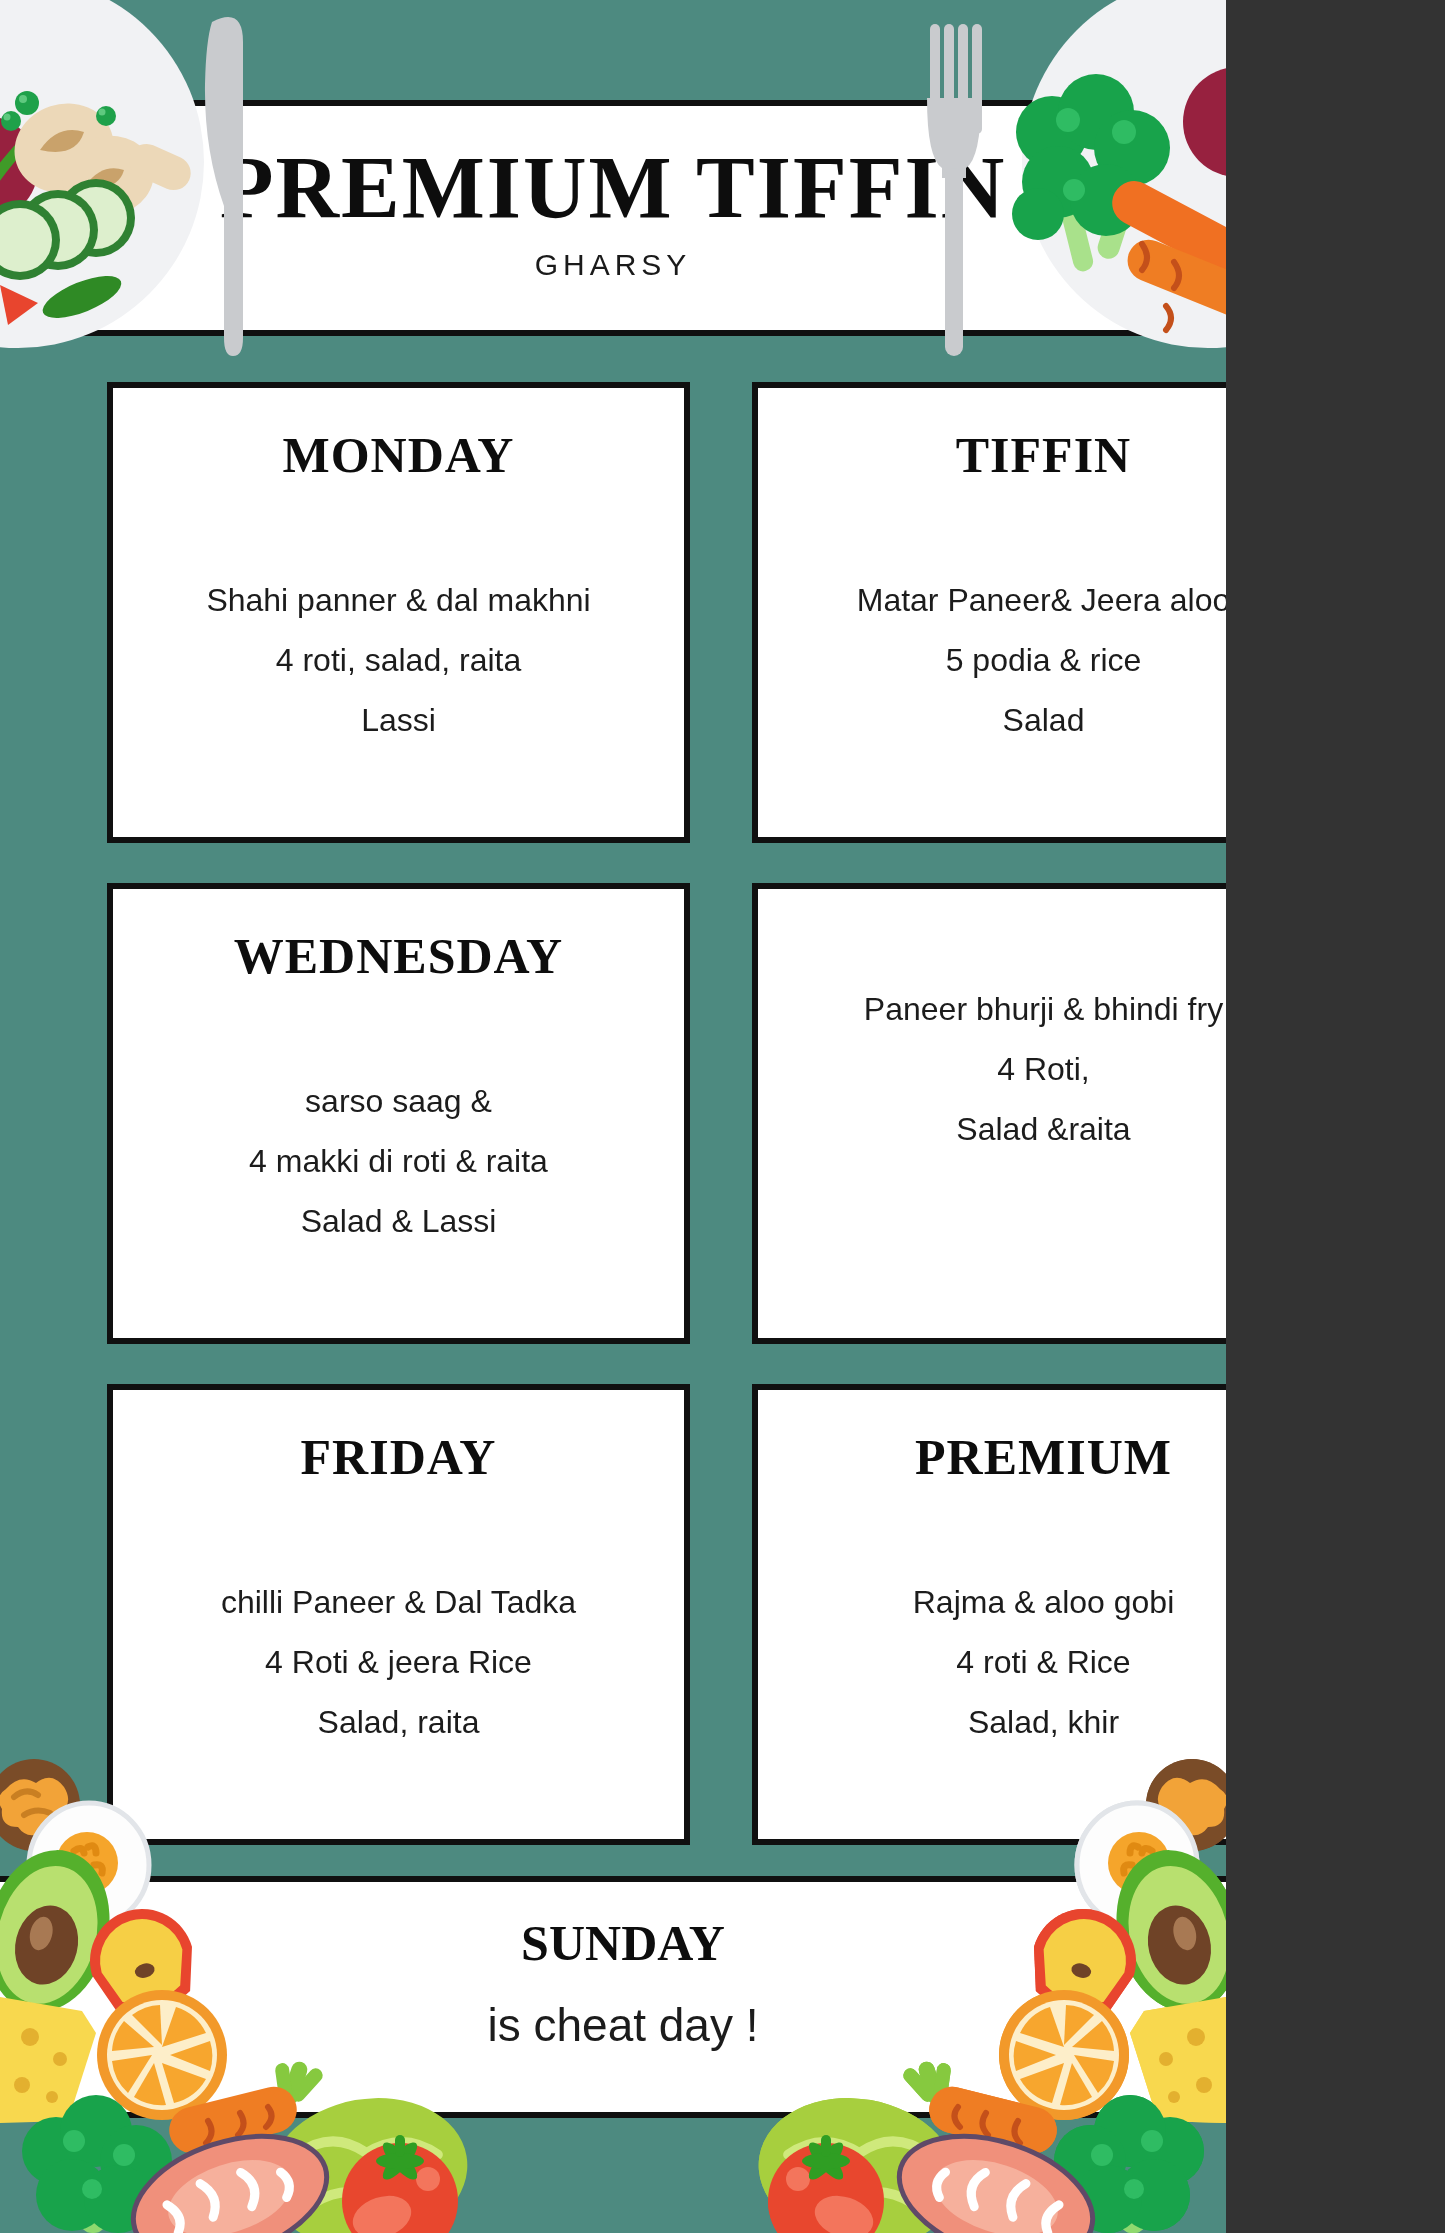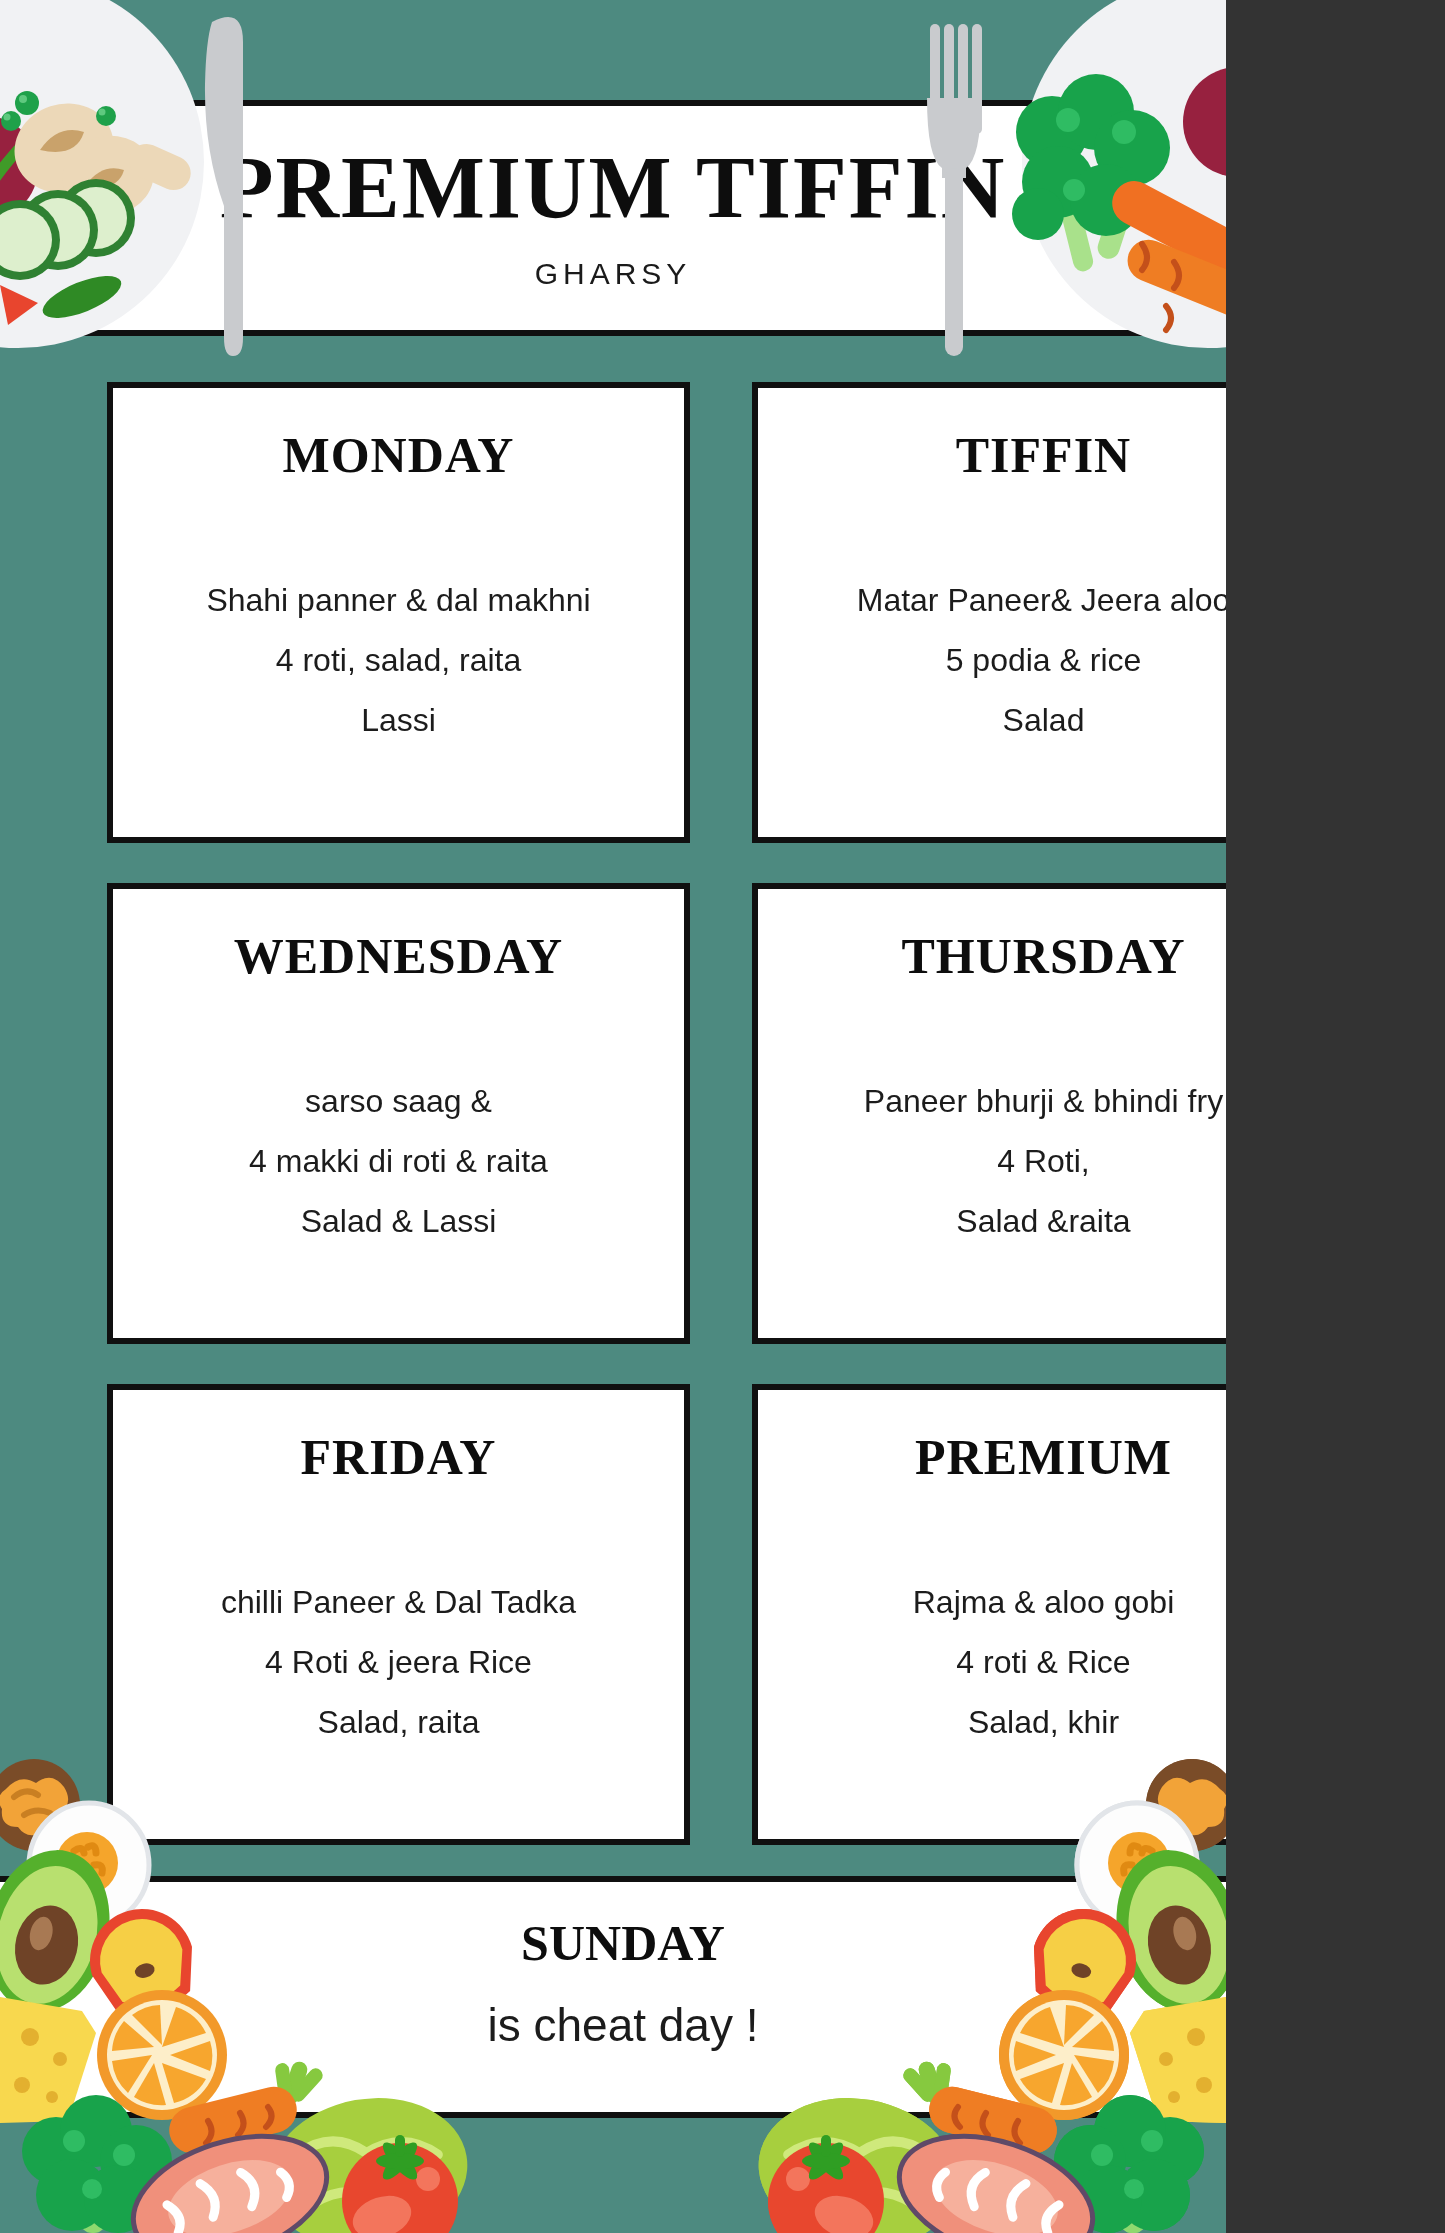--- a/index.html
+++ b/index.html
@@ -12,21 +12,21 @@
   .banner{
     position:absolute;left:0;top:100px;width:100%;height:236px;
     background:#ffffff;border-top:6px solid #101010;border-bottom:6px solid #101010;
     box-sizing:border-box;text-align:center;z-index:2;
   }
   .banner h1{
     margin:38px 0 0;font-family:"Liberation Serif", serif;font-weight:700;
     font-size:88px;line-height:1;letter-spacing:2px;color:#0d0d0d;
   }
   .banner .sub{
-    margin-top:25px;font-size:30px;letter-spacing:5px;color:#1a1a1a;
+    margin-top:16px;font-size:30px;letter-spacing:5px;color:#1a1a1a;
   }
   
   .card{
     position:absolute;width:583px;height:461px;box-sizing:border-box;
     background:#ffffff;border:6px solid #101010;text-align:center;z-index:2;
   }
   .card h2{
     margin:42px 16px 0;font-family:"Liberation Serif", serif;font-weight:700;
     font-size:50px;line-height:1;letter-spacing:1px;color:#0d0d0d;
   }
@@ -83,21 +83,20 @@
   <div class="card c1 r2">
     <h2>WEDNESDAY</h2>
     <div class="lines">
       <div>sarso saag &amp;</div>
       <div>4 makki di roti &amp; raita</div>
       <div>Salad &amp; Lassi</div>
     </div>
   </div>
 
   <div class="card c2 r2">
-    <h2>THURSDAY</h2>
     <div class="lines">
       <div>Paneer bhurji &amp; bhindi fry</div>
       <div>4 Roti,</div>
       <div>Salad &amp;raita</div>
     </div>
   </div>
 
   <div class="card c1 r3">
     <h2>FRIDAY</h2>
     <div class="lines">

